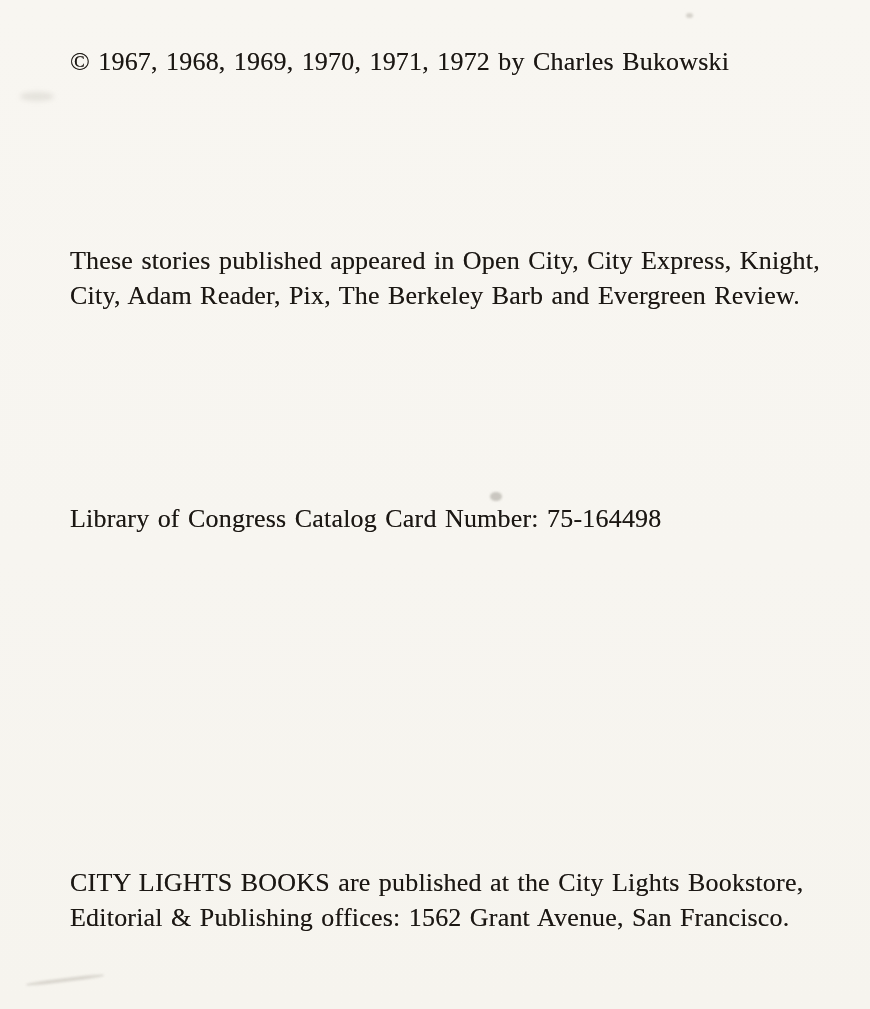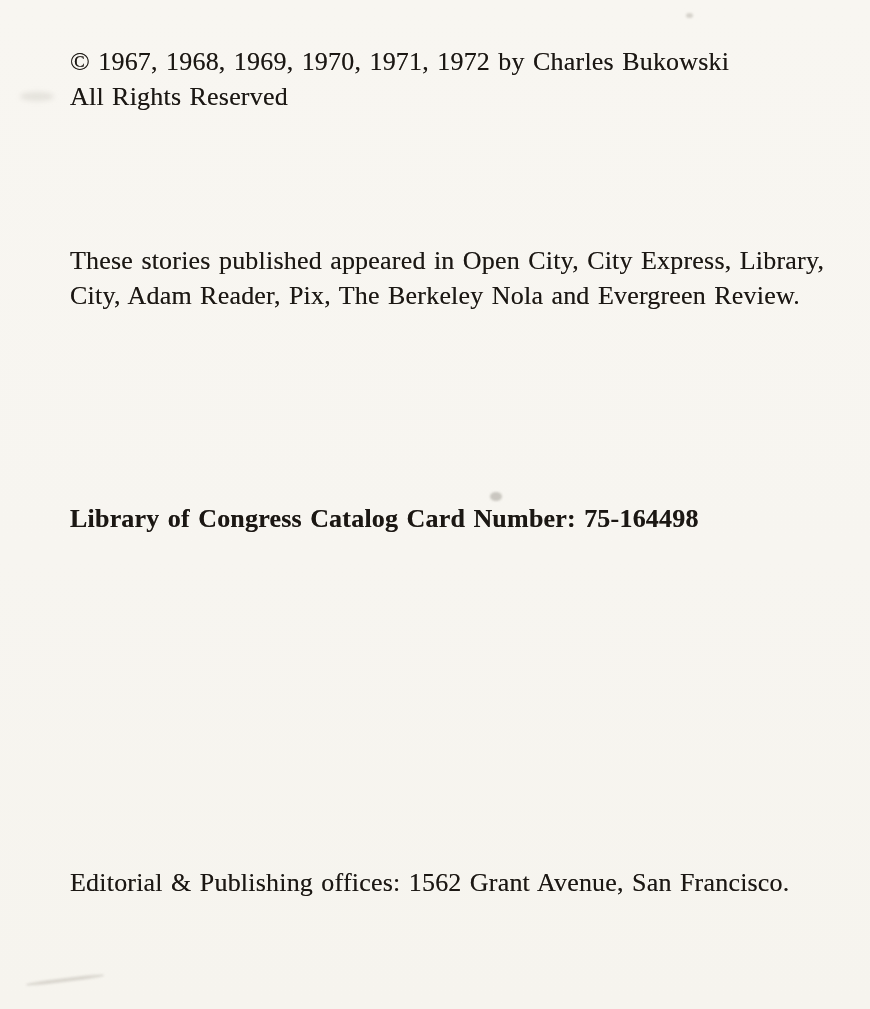--- a/index.html
+++ b/index.html
@@ -29,21 +29,21 @@
   .block p {
     margin: 0;
     padding: 0;
     white-space: nowrap;
   }
   .it { }
 
   #copyright-block    { top: 44px;  }
   #publications-block { top: 243px; }
   #cover-credit-block { top: 405px; }
-  #catalog-block      { top: 501px; font-weight: bold; }
+  #catalog-block      { top: 501px; }
   #publisher-block    { top: 866px; line-height: 34.5px; }
 
   
   .speck {
     position: absolute;
     pointer-events: none;
     border-radius: 50%;
   }
   #speck-catalog {
     left: 490px; top: 492px; width: 12px; height: 9px;
@@ -68,34 +68,34 @@
     filter: blur(1.2px);
   }
 </style>
 </head>
 <body>
 
 <div class="page">
 
   <div class="block" id="copyright-block">
     <p>© 1967, 1968, 1969, 1970, 1971, 1972 by Charles Bukowski</p>
-    <p>All Rights Reserved</p>
   </div>
 
   <div class="block" id="publications-block">
-    <p><span>These stories published appeared in </span><span class="it">Open City, </span><span class="it">City Express, </span><span class="it">Library,</span></p>
-    <p><span class="it">City, </span><span class="it">Adam Reader, </span><span class="it">Pix, </span><span class="it">The Berkeley Nola</span><span> and </span><span class="it">Evergreen Review.</span></p>
+    <p><span>These stories published appeared in </span><span class="it">Open City, </span><span class="it">City Express, </span><span class="it">Knight,</span></p>
+    <p><span class="it">City, </span><span class="it">Adam Reader, </span><span class="it">Pix, </span><span class="it">The Berkeley Barb</span><span> and </span><span class="it">Evergreen Review.</span></p>
   </div>
 
 
   <div class="block" id="catalog-block">
     <p>Library of Congress Catalog Card Number: 75-164498</p>
   </div>
 
   <div class="block" id="publisher-block">
+    <p>CITY LIGHTS BOOKS are published at the City Lights Bookstore,</p>
     <p>Editorial &amp; Publishing offices: 1562 Grant Avenue, San Francisco.</p>
   </div>
 
   <div class="speck" id="speck-catalog"></div>
   <div class="speck" id="speck-top-right"></div>
   <div class="speck" id="smudge-left"></div>
   <div class="speck" id="streak-bottom-left"></div>
 
 </div>
 

